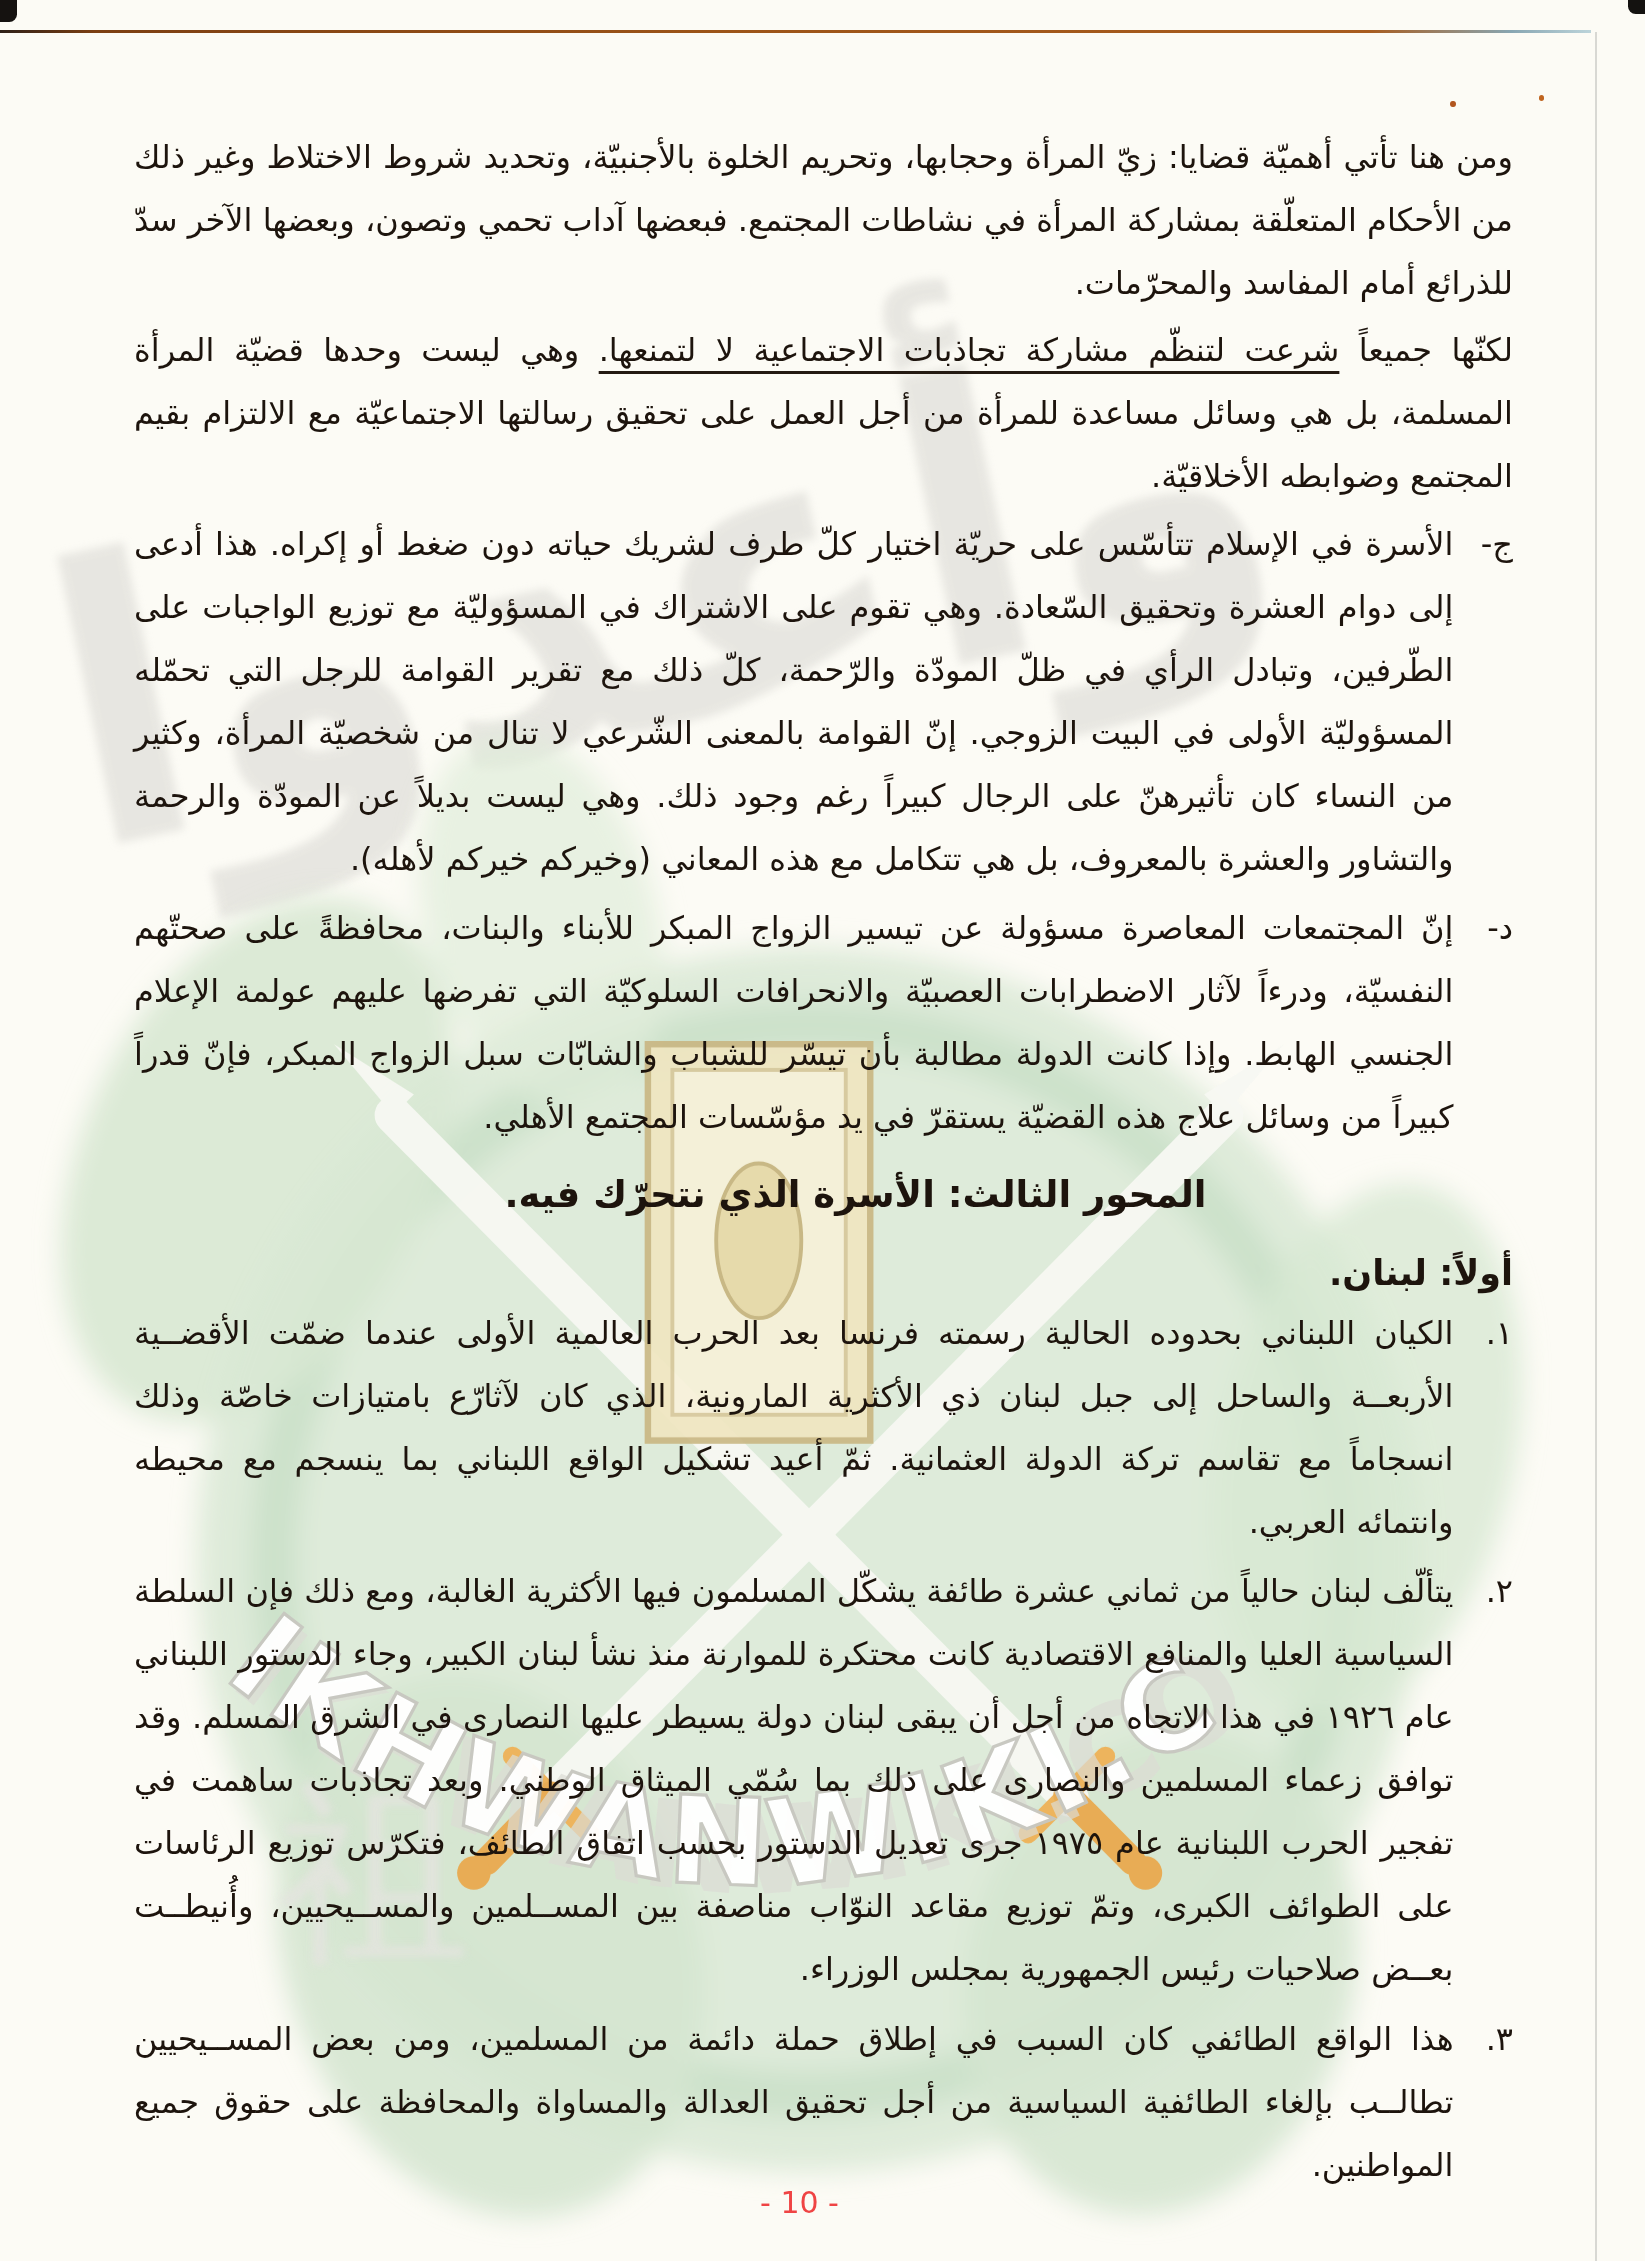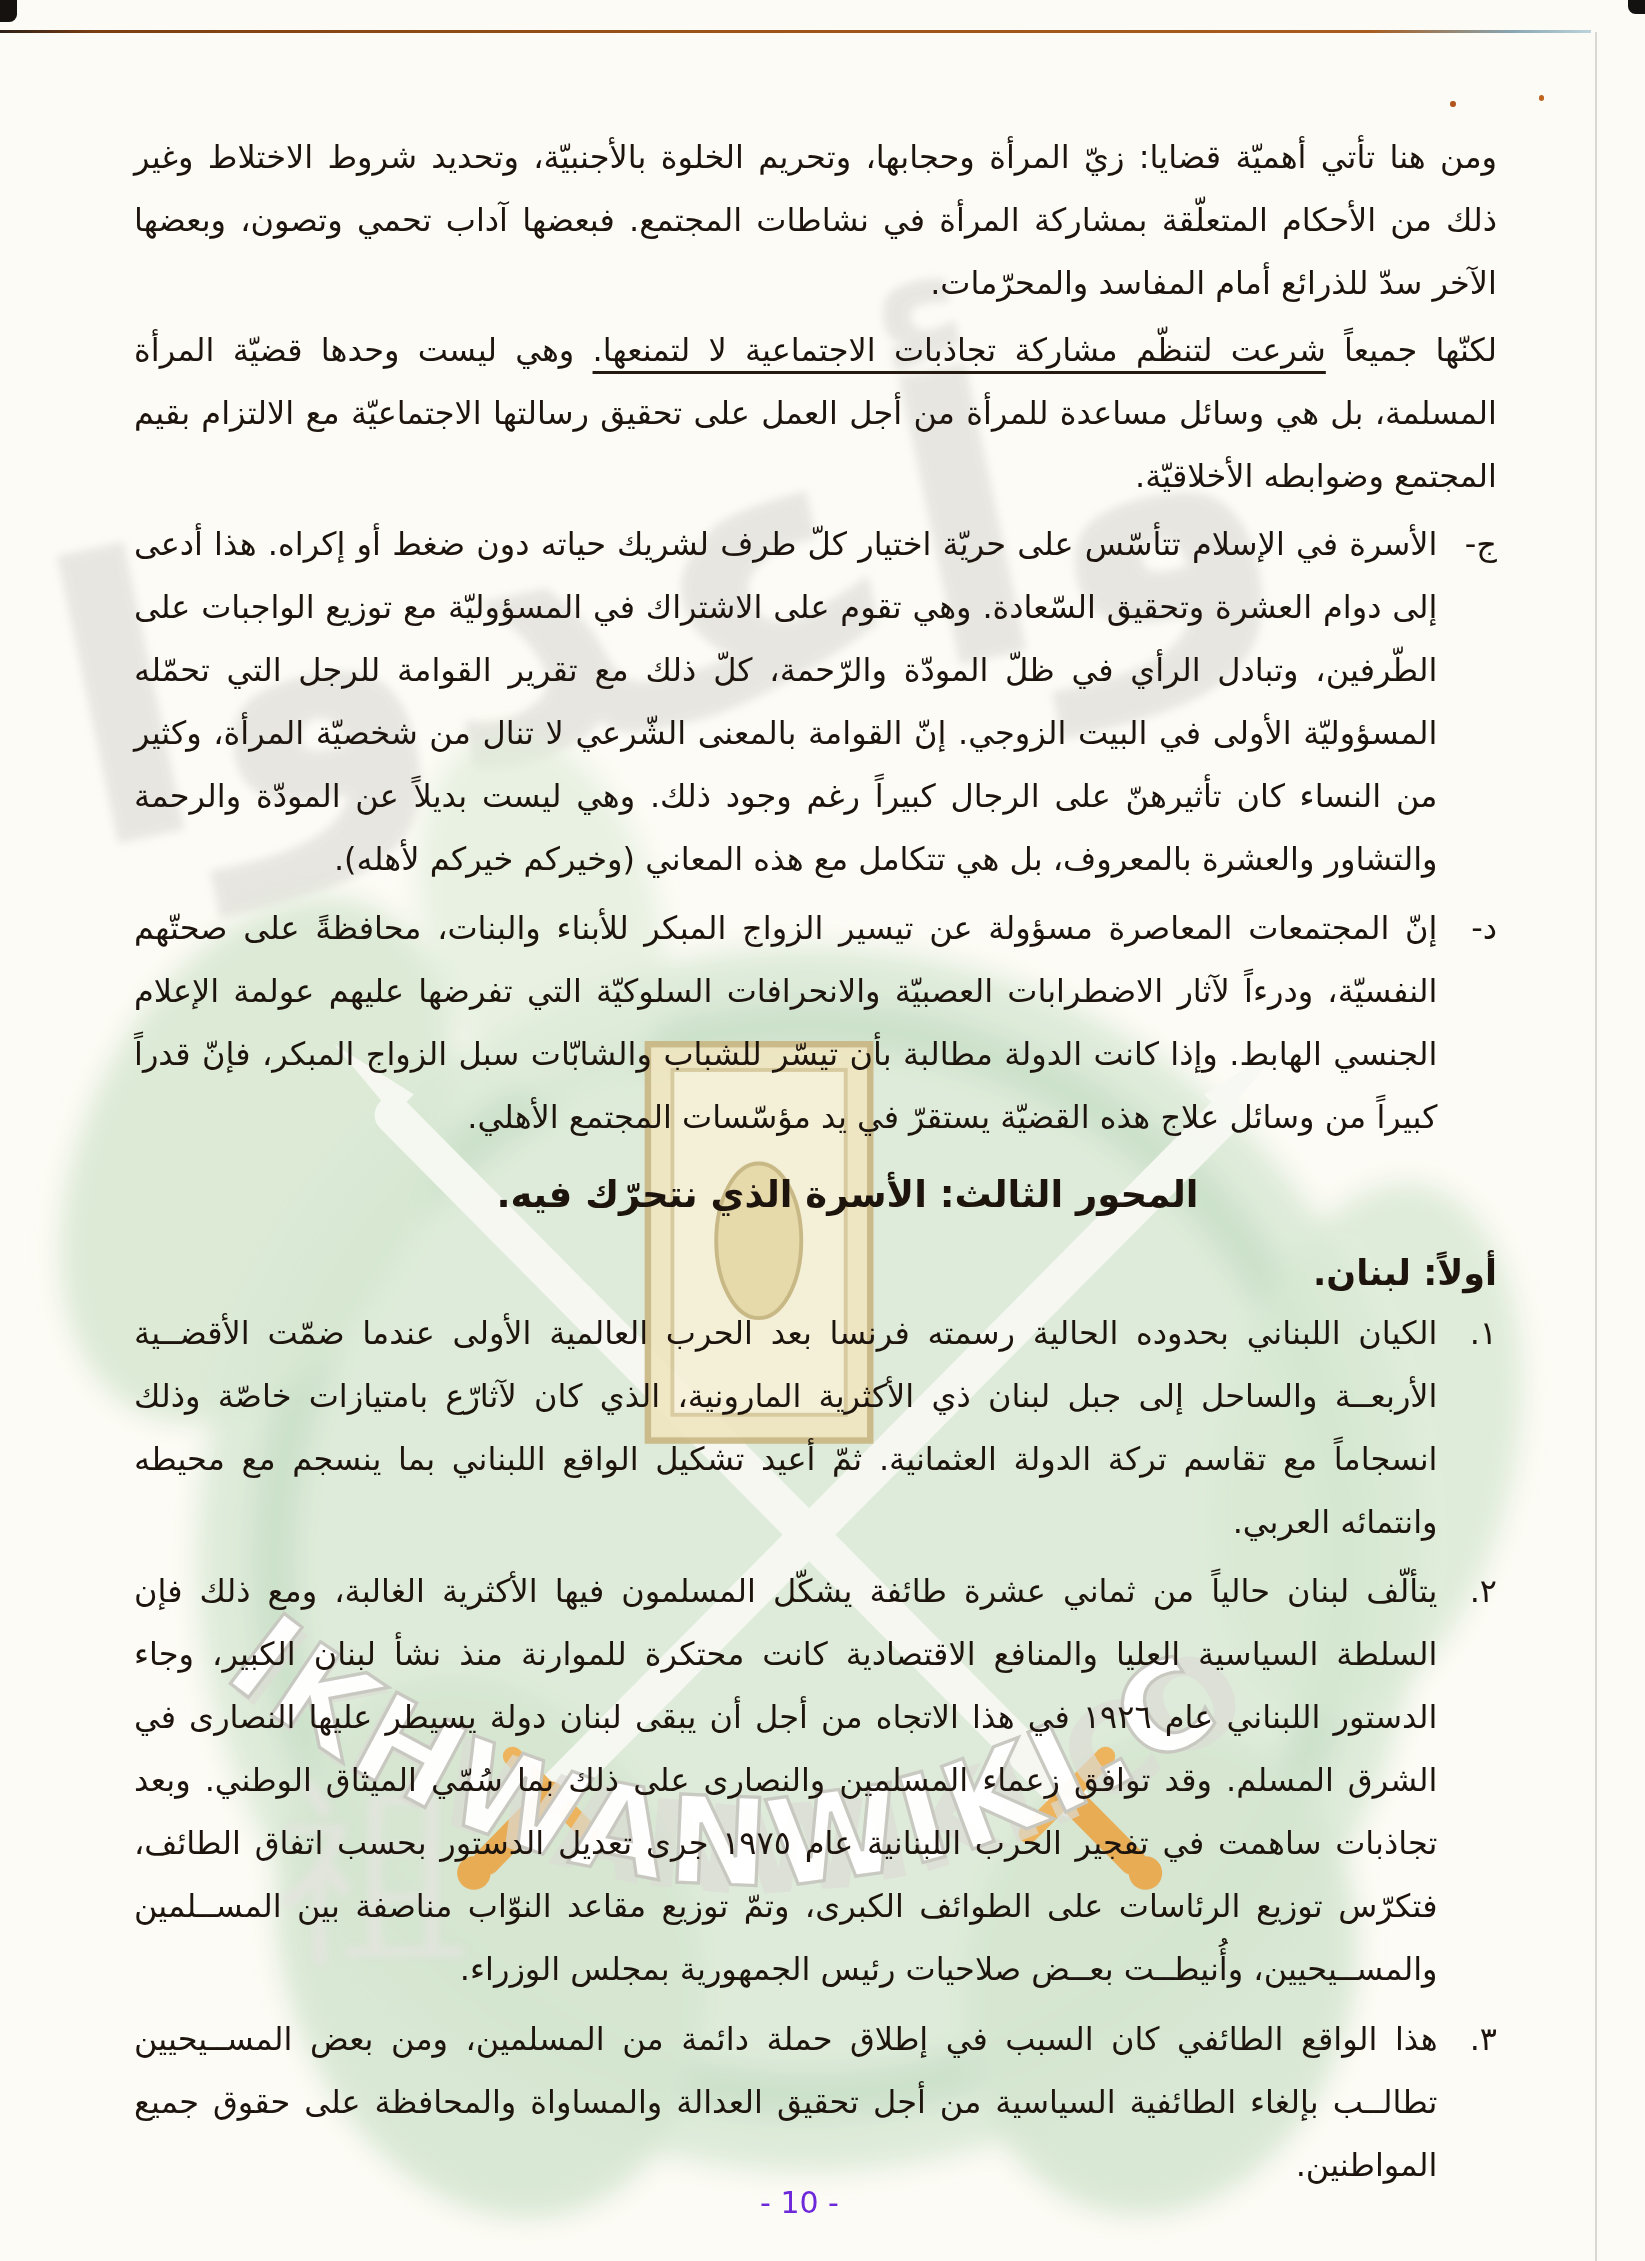--- a/index.html
+++ b/index.html
@@ -19,38 +19,38 @@
   .corner-tl{position:absolute;left:0;top:0;width:17px;height:22px;background:#151210;border-radius:0 0 7.7px 0;z-index:3;}
   .corner-tr{position:absolute;right:0;top:0;width:17px;height:14px;background:#141210;border-radius:0 0 0 7.7px;z-index:3;}
   .paper-edge-right{position:absolute;left:1595px;top:32px;bottom:0;width:1.9px;background:#d8d8d3;z-index:3;}
   .speck{position:absolute;border-radius:50%;z-index:3;}
   .s1{left:1450px;top:101px;width:5.8px;height:6.4px;background:#b2561e;}
   .s2{left:1539px;top:95px;width:5.2px;height:5.8px;background:#c0651f;}
   
   .wm{position:absolute;left:0;top:0;z-index:0;}
   
   .content{
-    position:absolute;top:126px;right:148px;left:134px;z-index:2;
+    position:absolute;top:126px;right:132px;left:134px;z-index:2;
     font-size:32px;line-height:63px;text-align:justify;direction:rtl;
   }
   .body-par{margin:0 0 3.9px 0;}
   .underlined{
     text-decoration:underline;
     text-decoration-thickness:2.6px;
     text-underline-offset:10.3px;
     text-decoration-color:#241a12;
   }
   .list-item{display:flex;gap:15.5px;margin:5.2px 0 6.4px;}
   .marker{flex:0 0 44px;white-space:nowrap;}
   .item-text{margin:0;flex:1;text-align:justify;}
   .section-heading{font-size:37px;font-weight:bold;text-align:center;margin:22px 26px 31px 90px;line-height:1.3;}
   .subsection-heading{font-size:35px;font-weight:bold;text-align:right;margin:0 0 6px;line-height:1.3;}
   .page-number{
     position:absolute;top:2185px;left:0;width:1599px;z-index:2;
-    text-align:center;font-size:30px;color:#6d28d9;direction:ltr;
+    text-align:center;font-size:30px;color:#ef4444;direction:ltr;
   }
 </style>
 </head>
 <body>
 
 <div class="page">
 
   <svg class="wm" viewBox="0 0 2552 3508" width="1645" height="2261" aria-hidden="true">
     <defs>
       <filter id="soft" x="-30%" y="-30%" width="160%" height="160%">

